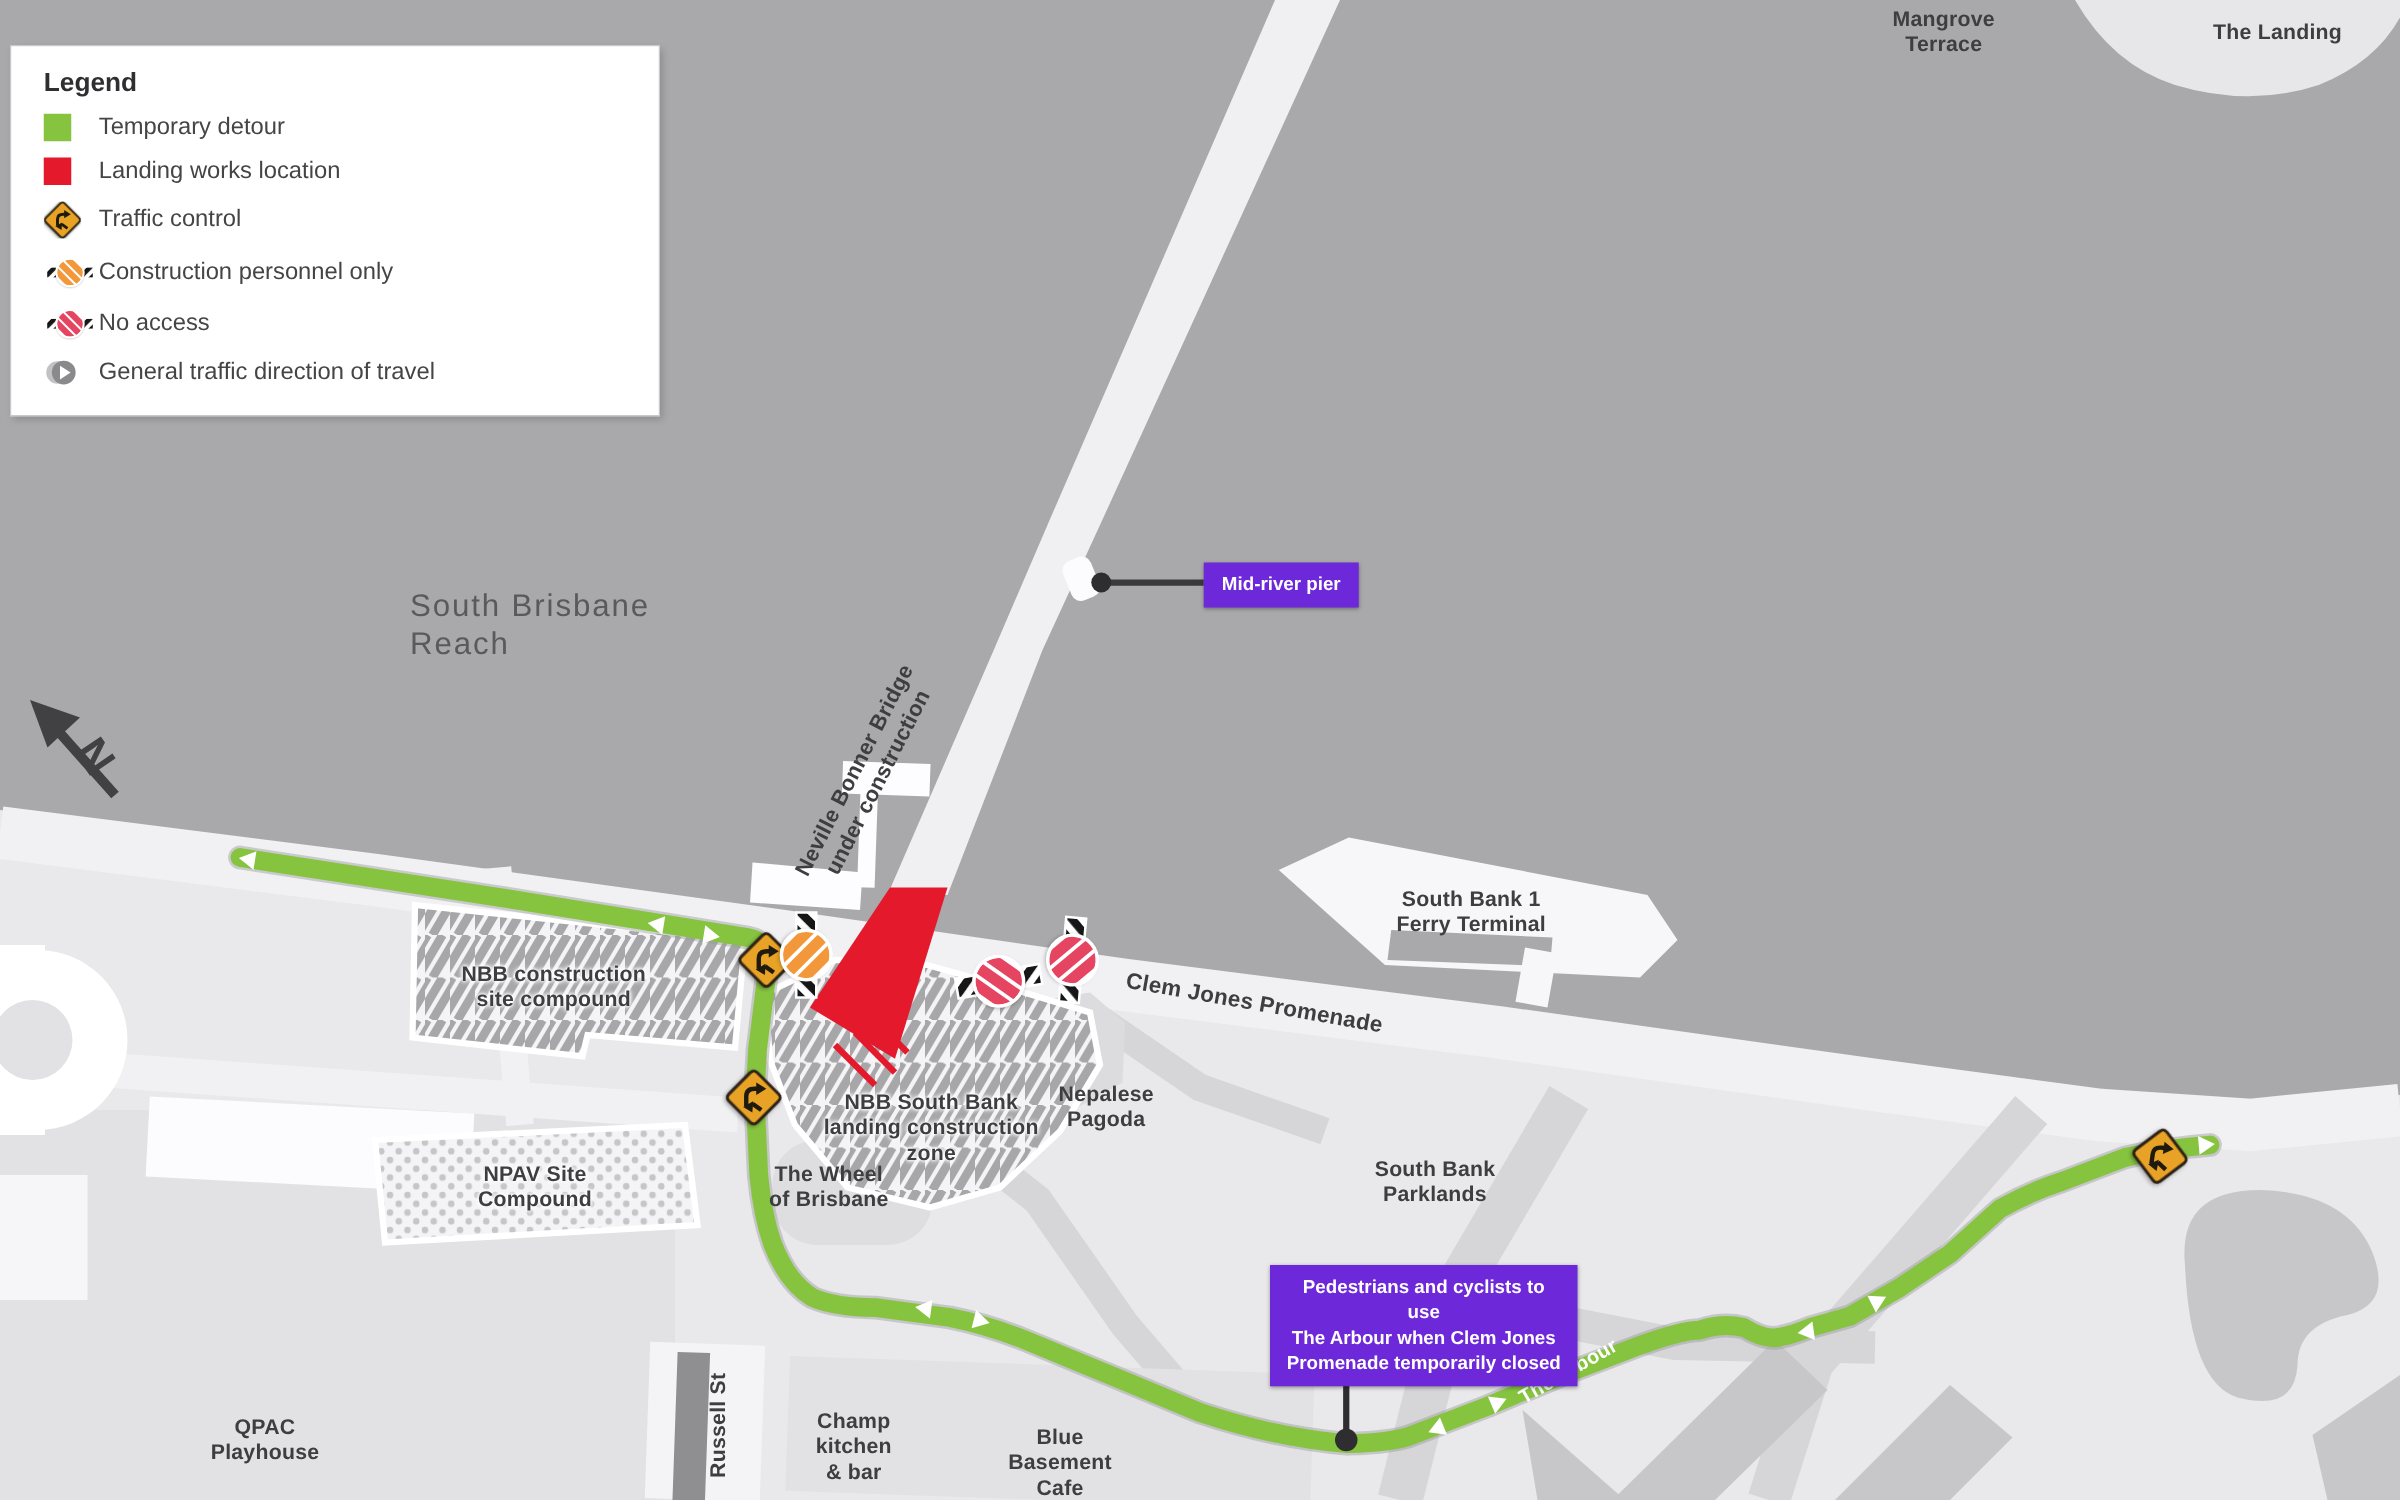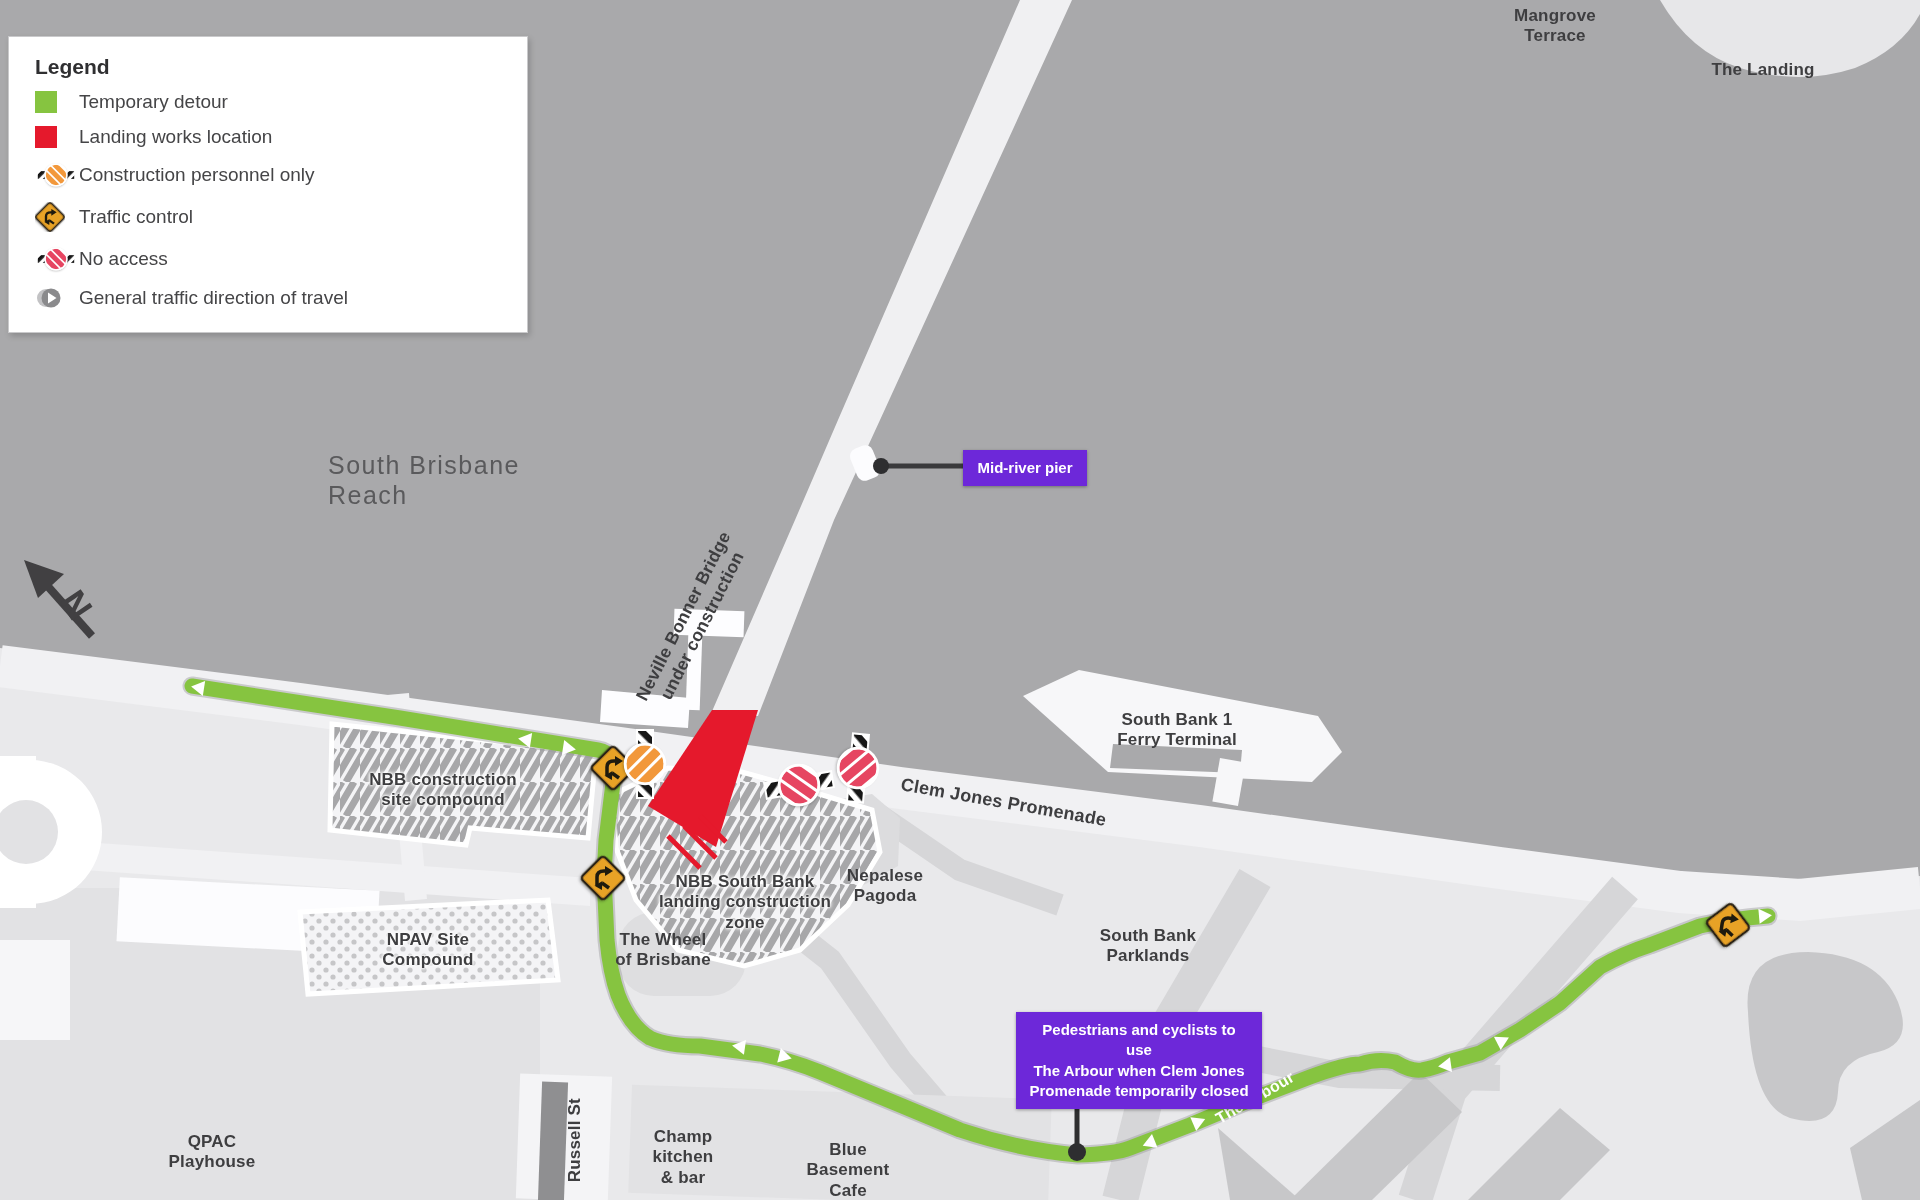--- a/index.html
+++ b/index.html
@@ -2,21 +2,21 @@
 <html><head>
 <meta charset="utf-8">
 <style>
   html,body{margin:0;padding:0;background:#888;}
   .stage{position:relative;width:1920px;height:1200px;overflow:hidden;background:#A9A9AB;
          font-family:"Liberation Sans",sans-serif;}
   .stage svg.base{position:absolute;left:0;top:0;}
   .map-label{position:absolute;font-weight:bold;color:#3E3E40;font-size:17px;line-height:1.2;
              text-align:center;white-space:pre-line;letter-spacing:.2px;}
   .halo{text-shadow:0 0 3px #fff,0 0 4px #fff,0 0 5px #fff,0 0 2px #fff;}
-  .water-label{font-weight:500;color:#5A5A5C;font-size:25px;letter-spacing:1.5px;}
+  .water-label{font-weight:500;color:#5A5A5C;font-size:25px;letter-spacing:1.5px;margin-top:20px;}
   .white-label{color:#fff;text-shadow:none;}
   .callout{position:absolute;background:#6d28d9;color:#fff;font-weight:bold;font-size:15px;
            line-height:1.35;text-align:center;padding:8px 12px;white-space:pre-line;
            box-shadow:0 1px 3px rgba(0,0,0,.35);}
   
   .legend{position:absolute;left:8px;top:36px;width:520px;background:#fff;
           border:1px solid #C9C9CB;box-shadow:2px 3px 6px rgba(0,0,0,.18);padding:18px 20px 20px 26px;box-sizing:border-box;}
   .legend h3{margin:0 0 12px 0;font-size:21px;color:#2F2F31;}
   .legend-row{display:flex;align-items:center;margin:0 0 13px 0;}
   .legend-row:last-child{margin-bottom:2px;}
@@ -247,34 +247,34 @@
 
     <div class="legend-row">
       <span class="legend-ic">
         <span class="sw" style="background:#E5192C;"></span>
         </span>
       <span class="txt">Landing works location</span>
     </div>
 
     <div class="legend-row">
       <span class="legend-ic">
+        <svg width="30" height="30" viewBox="-18 -18 36 36">
+            <use href="#traffic-diamond" transform="scale(0.8)"></use>
+          </svg>
+        </span>
+      <span class="txt">Traffic control</span>
+    </div>
+
+    <div class="legend-row">
+      <span class="legend-ic">
         <svg width="42" height="28" viewBox="-38 -22 76 44">
             <use href="#roundel-orange"></use>
           </svg>
         </span>
       <span class="txt">Construction personnel only</span>
-    </div>
-
-    <div class="legend-row">
-      <span class="legend-ic">
-        <svg width="30" height="30" viewBox="-18 -18 36 36">
-            <use href="#traffic-diamond" transform="scale(0.8)"></use>
-          </svg>
-        </span>
-      <span class="txt">Traffic control</span>
     </div>
 
     <div class="legend-row">
       <span class="legend-ic">
         <svg width="42" height="28" viewBox="-38 -22 76 44">
             <use href="#roundel-red"></use>
           </svg>
         </span>
       <span class="txt">No access</span>
     </div>
@@ -289,21 +289,21 @@
         </span>
       <span class="txt">General traffic direction of travel</span>
     </div>
   </div>
 
   <div class="map-label water-label" style="left:328px;top:450px;width:280px;text-align:left;">South Brisbane Reach</div>
 
   <div class="map-label" style="left:1495px;top:6px;width:120px;">Mangrove
 Terrace</div>
 
-  <div class="map-label" style="left:1693px;top:16px;width:140px;margin-top:44px;">The Landing</div>
+  <div class="map-label" style="left:1752px;top:16px;width:140px;">The Landing</div>
 
   <div class="map-label" style="left:538px;top:600px;width:310px;transform:rotate(-63deg);font-size:17.5px;">Neville Bonner Bridge
 under construction</div>
 
   <div class="map-label" style="left:1092px;top:710px;width:170px;">South Bank 1
 Ferry Terminal</div>
 
   <div class="map-label" style="left:901px;top:774px;width:210px;transform:rotate(10deg);transform-origin:left center;font-size:18px;text-align:left;">Clem Jones Promenade</div>
 
   <div class="map-label halo" style="left:343px;top:770px;width:200px;">NBB construction

